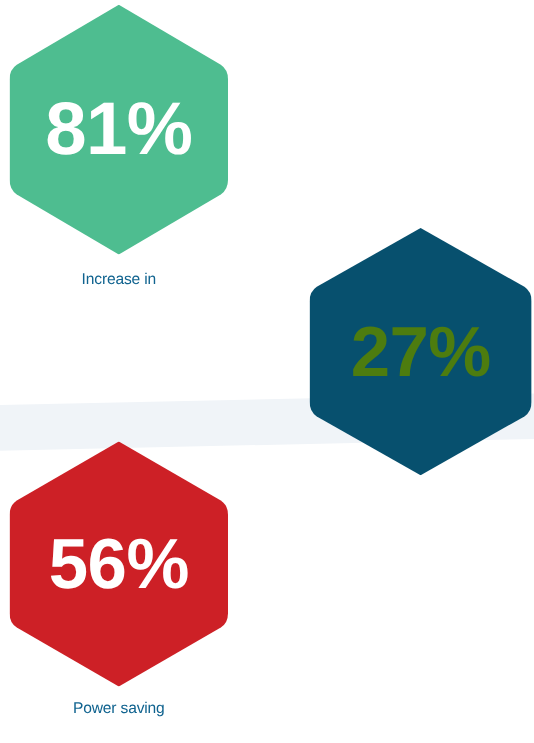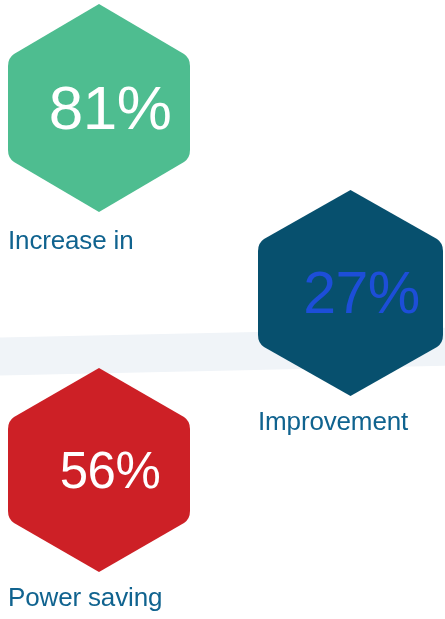--- a/index.html
+++ b/index.html
@@ -48,30 +48,29 @@
   .hex-value {
     position: absolute;
     left: 0;
     top: 0;
     width: 100%;
     height: 100%;
     display: flex;
     align-items: center;
     justify-content: center;
     color: #ffffff;
-    font-weight: 400;
+    font-weight: 700;
     letter-spacing: -0.5px;
     line-height: 1;
     user-select: none;
-    padding-left: 11px;
   }
   .stat-label {
-    text-align: left;
+    text-align: center;
     color: #10638f;
-    font-size: 26px;
+    font-size: 13px;
     line-height: 1.16;
     font-weight: 400;
     letter-spacing: -0.15px;
   }
 
   
   #stat-throughput {
     left: 8px;
     top: 4px;
     width: 182px;
@@ -87,21 +86,21 @@
   }
   #stat-latency .hex-value { font-size: 59px; }
   #stat-latency .stat-label { margin-top: 10px; }
 
   
   #stat-power {
     left: 8px;
     top: 368px;
     width: 182px;
   }
-  #stat-power .hex-value { font-size: 51px; }
+  #stat-power .hex-value { font-size: 59px; }
   #stat-power .stat-label { margin-top: 10px; }
 </style>
 </head>
 <body>
 
 <div id="infographic">
 
   <div class="band" style="background: rgb(240, 244, 248);"></div>
 
   <div class="stat" id="stat-throughput">
@@ -114,24 +113,23 @@
     <div class="stat-label" style="color: rgb(16, 99, 143);">
       <div>Increase in</div>
     </div>
   </div>
 
   <div class="stat" id="stat-latency">
     <div class="hex-wrap">
       <svg class="hex-svg" width="185" height="206" viewBox="0 0 185 206">
         <path d="M92.5 0 L179 49 Q185 53 185 61 L185 145 Q185 153 179 157 L92.5 206 L6 157 Q0 153 0 145 L0 61 Q0 53 6 49 Z" fill="#07506e"></path>
       </svg>
-      <div class="hex-value" style="color: #1d4ed8;">27%</div>
+      <div class="hex-value" style="color: #4d7c0f;">27%</div>
     </div>
     <div class="stat-label" style="color: rgb(16, 99, 143);">
-      <div>Improvement</div>
     </div>
   </div>
 
   <div class="stat" id="stat-power">
     <div class="hex-wrap">
       <svg class="hex-svg" width="182" height="204" viewBox="0 0 182 204">
         <path d="M91 0 L176 49 Q182 53 182 61 L182 143 Q182 151 176 155 L91 204 L6 155 Q0 151 0 143 L0 61 Q0 53 6 49 Z" fill="#cd2026"></path>
       </svg>
       <div class="hex-value" style="color: rgb(255, 255, 255);">56%</div>
     </div>

